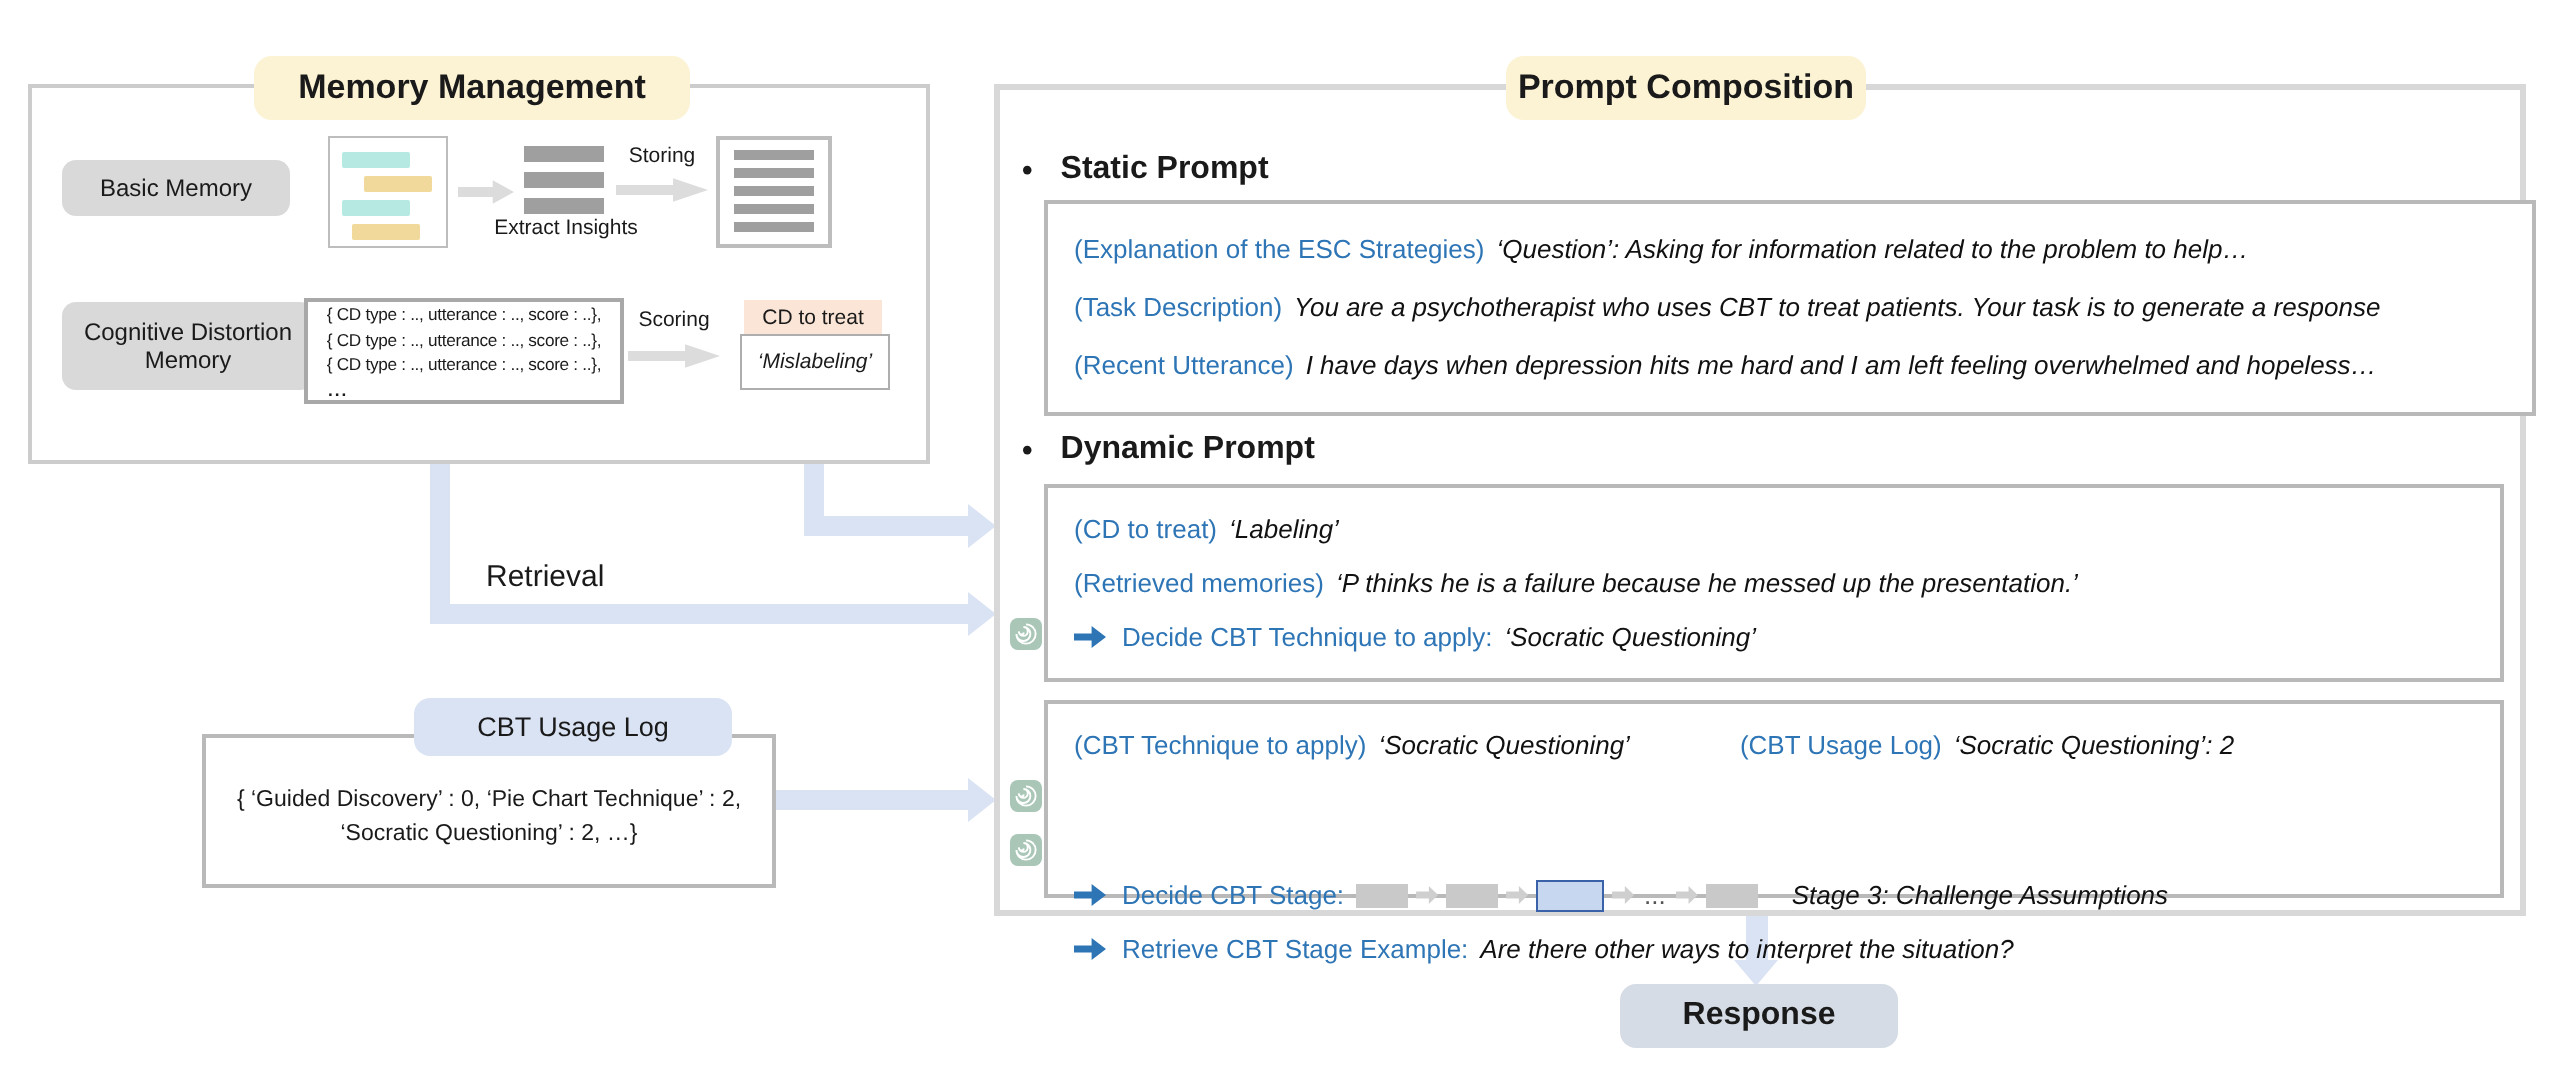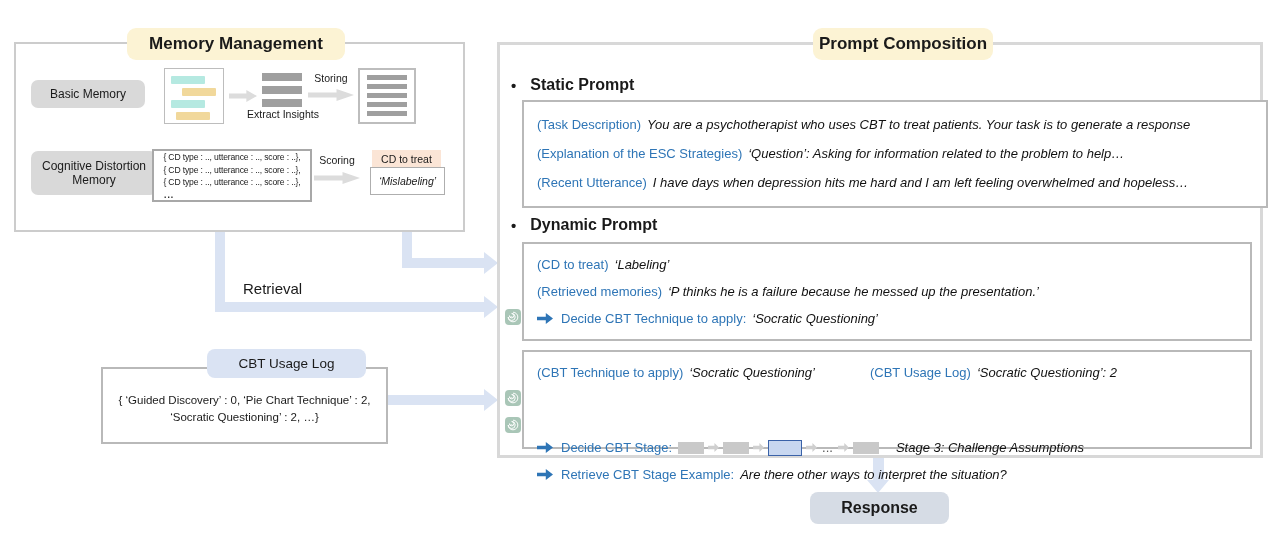--- a/index.html
+++ b/index.html
@@ -134,35 +134,35 @@
   <div class="peach-label" style="left:372px;top:150px;width:69px;height:17px;">CD to treat</div>
   <div class="value-box" style="left:370px;top:167px;width:73px;height:26px;">‘Mislabeling’</div>
 
   <div class="bluehdr" style="left:163px;top:349px;width:159px;height:29px;">CBT Usage Log</div>
   <div class="log-box" style="left:101px;top:367px;width:283px;height:67px;padding-top:6px;">
     <span>{ ‘Guided Discovery’ : 0,  ‘Pie Chart Technique’ : 2,</span>
     <span>‘Socratic Questioning’ : 2, …}</span>
   </div>
 
   <div class="panel pc-panel" style="left:497px;top:42px;width:760px;height:410px;"></div>
-  <div class="title-badge" style="left:813px;top:28px;width:180px;height:32px;">Prompt Composition</div>
+  <div class="title-badge" style="left:753px;top:28px;width:180px;height:32px;">Prompt Composition</div>
 
   <div class="sec-heading" style="left:511px;top:76px;">
     <span class="bullet">•</span>
     <span>Static Prompt</span>
   </div>
 
   <div class="prompt-box" style="left:522px;top:100px;width:729px;height:96px;padding:8px 0 0 13px;">
     <div class="prow" style="height:29px;">
+      <span class="blue">(Explanation of the ESC Strategies)</span>
+      <span class="ital">‘Question’: Asking for information related to the problem to help…</span>
+    </div>
+    <div class="prow" style="height:29px;">
       <span class="blue">(Task Description)</span>
       <span class="ital">You are a psychotherapist who uses CBT to treat patients. Your task is to generate a response</span>
-    </div>
-    <div class="prow" style="height:29px;">
-      <span class="blue">(Explanation of the ESC Strategies)</span>
-      <span class="ital">‘Question’: Asking for information related to the problem to help…</span>
     </div>
     <div class="prow" style="height:29px;">
       <span class="blue">(Recent Utterance)</span>
       <span class="ital">I have days when depression hits me hard and I am left feeling overwhelmed and hopeless…</span>
     </div>
   </div>
 
   <div class="sec-heading" style="left:511px;top:216px;">
     <span class="bullet">•</span>
     <span>Dynamic Prompt</span>

